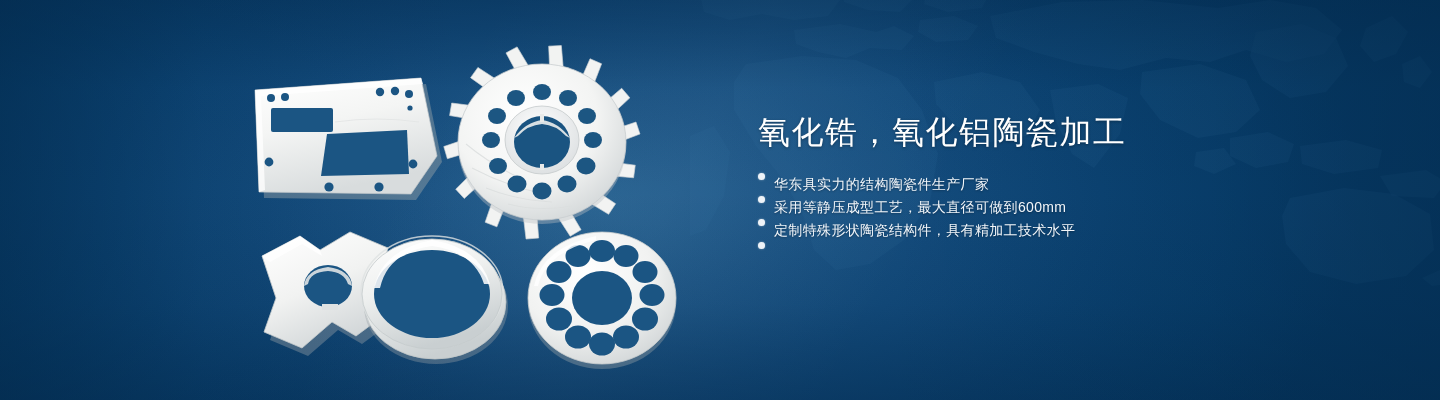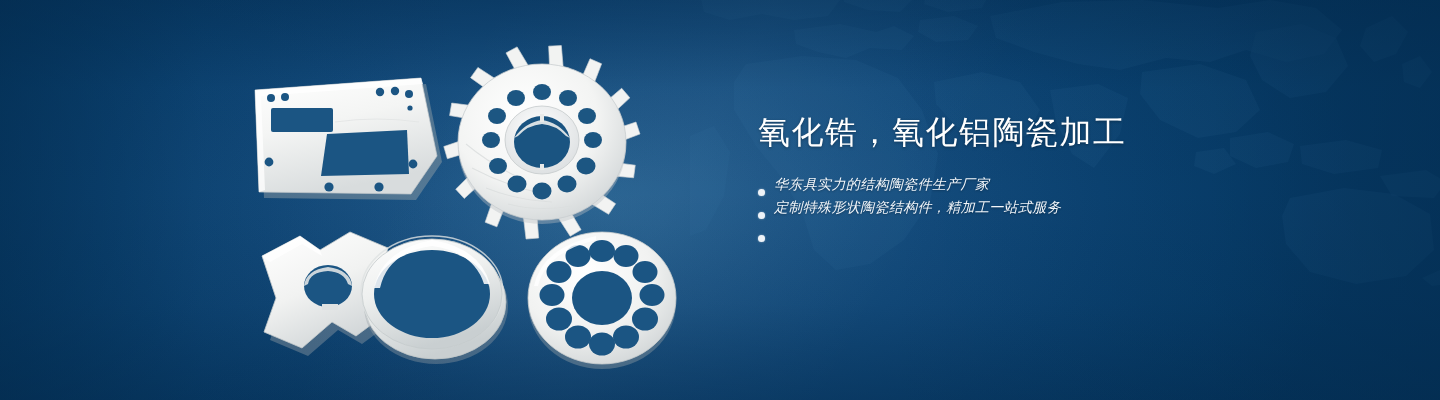--- a/index.html
+++ b/index.html
@@ -66,24 +66,23 @@
     line-height:40px;
     letter-spacing:1.5px;
     color:#ffffff;
     font-weight:400;
     text-shadow:0 1px 3px rgba(0,0,0,0.35);
     white-space:nowrap;
   }
   .bullets { margin-top:21px; list-style:none; }
   .bullet {
     display:flex;
-    align-items:flex-end;
+    align-items:flex-start;
     height:23px;
     white-space:nowrap;
-    font-style:italic;
   }
   .bullet-dot {
     width:7px; height:7px;
     border-radius:50%;
     background:#eef3f8;
     margin-right:9px;
     flex:0 0 auto;
     box-shadow:0 0 2px rgba(255,255,255,0.5);
   }
   .bullet-text {
@@ -349,21 +348,25 @@
 
   <div class="copy">
     <h1 class="headline">氧化锆，氧化铝陶瓷加工</h1>
     <ul class="bullets">
       <li class="bullet">
         <span class="bullet-dot"></span>
         <span class="bullet-text">华东具实力的结构陶瓷件生产厂家</span>
       </li>
       <li class="bullet">
         <span class="bullet-dot"></span>
-        <span class="bullet-text">定制特殊形状陶瓷结构件，精加工一站式服务</span>
+        <span class="bullet-text">采用等静压成型工艺，最大直径可做到600mm</span>
+      </li>
+      <li class="bullet">
+        <span class="bullet-dot"></span>
+        <span class="bullet-text">定制特殊形状陶瓷结构件，具有精加工技术水平</span>
       </li>
       <li class="bullet">
         <span class="bullet-dot"></span>
       </li>
     </ul>
   </div>
 
 </div>
 
 </body></html>

